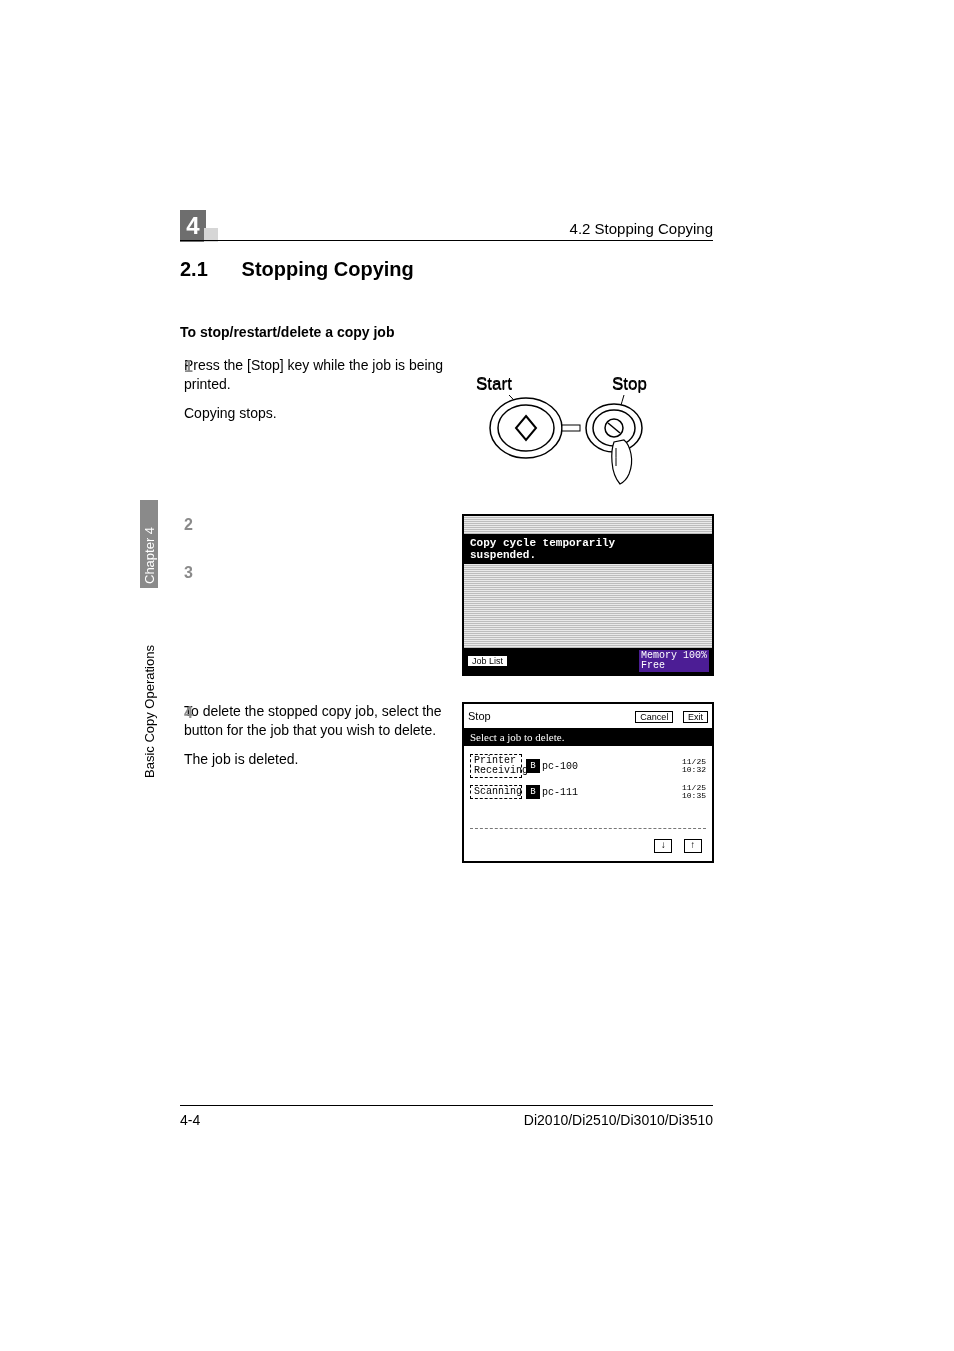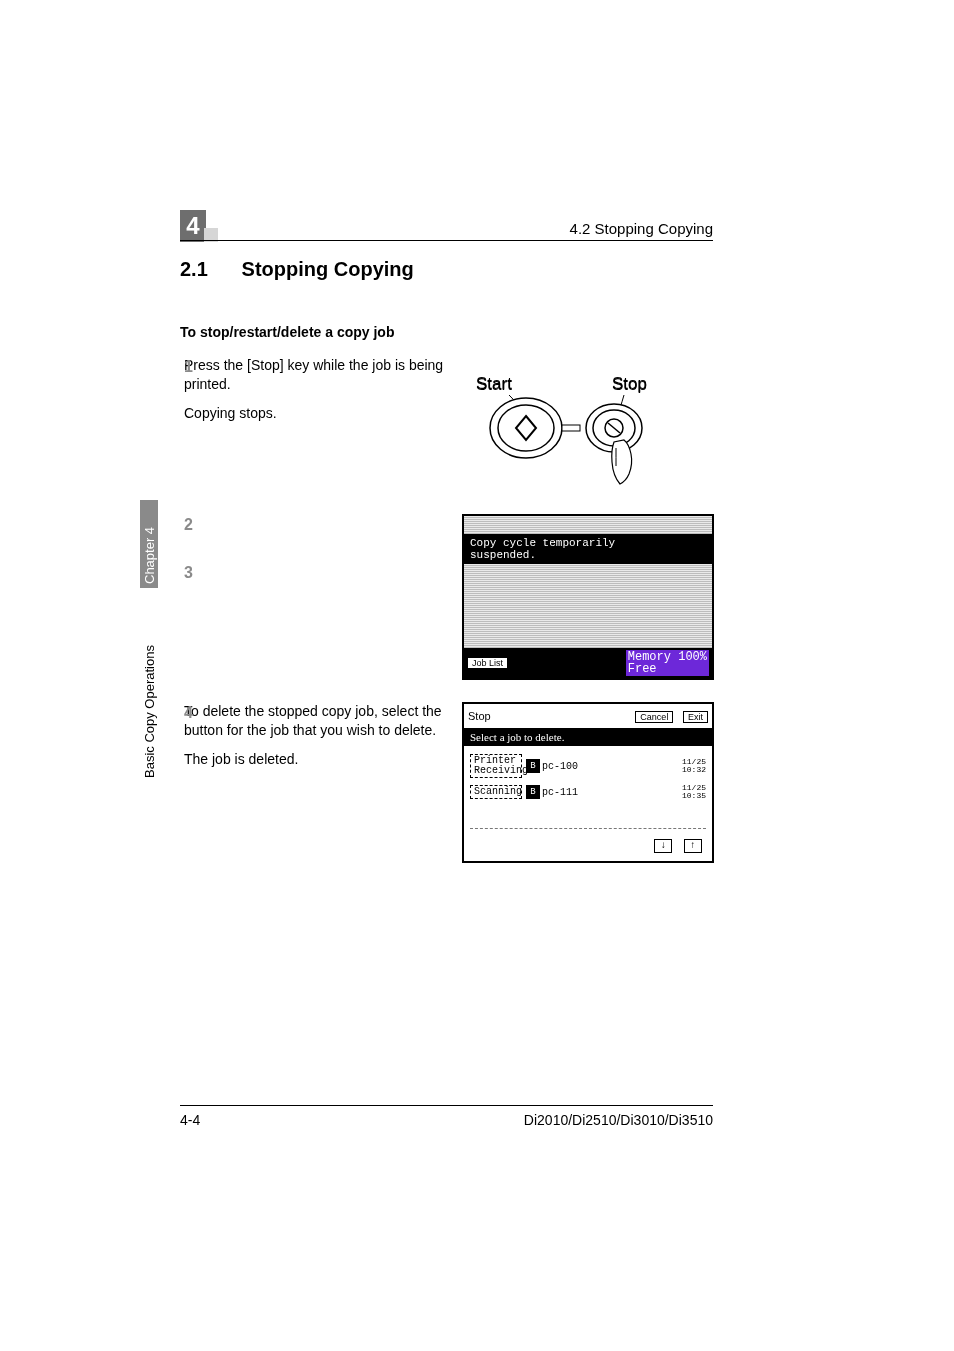--- a/index.html
+++ b/index.html
@@ -31,25 +31,25 @@
 
   
   .fig1 { position: absolute; left: 454px; top: 370px; width: 220px; height: 120px; }
   .fig1 svg { width: 100%; height: 100%; }
 
   
   .fig2 { position: absolute; left: 462px; top: 514px; width: 252px; }
   .lcd { border: 2px solid #000; background: #fff; font-family: "Courier New", monospace; }
   .lcd .hatched { background: repeating-linear-gradient(0deg, #bdbdbd 0 1px, #eaeaea 1px 2px); }
   .fig2-top { height: 18px; }
-  .fig2-msg { background: #000; color: #fff; font-size: 11px; padding: 3px 6px; line-height: 1.1; }
+  .fig2-msg { background: #000; color: #fff; font-size: 11px; padding: 3px 6px; line-height: 1.1; font-weight: bold; }
   .fig2-mid { height: 84px; }
   .fig2-bottom { display: flex; justify-content: space-between; align-items: center; padding: 2px 3px; font-size: 9px; }
   .lcd-btn { display: inline-block; border: 1px solid #000; background: #fff; padding: 0 4px; font-size: 9px; color: #000; font-family: Arial, sans-serif; }
-  .mem { font-size: 12px; line-height: 1; color: #fff; background: #6d28d9; padding: 1px 2px; }
+  .mem { font-size: 10px; line-height: 1; color: #fff; background: #4c1d95; padding: 1px 2px; }
 
   
   .fig3 { position: absolute; left: 462px; top: 702px; width: 252px; }
   .fig3-top { display: flex; justify-content: space-between; align-items: center; padding: 3px 4px; background: #fff; }
   .fig3-top .title { font-size: 11px; font-family: Arial, sans-serif; }
   .fig3-msg { background: #000; color: #fff; font-size: 11px; padding: 3px 6px; font-family: Liberation Serif, serif; }
   .fig3-body { padding: 8px 6px 4px; }
   .job-row { display: flex; align-items: center; font-family: "Courier New", monospace; font-size: 10px; margin-bottom: 6px; }
   .job-row .status { width: 52px; border: 1px dashed #000; padding: 1px 3px; line-height: 1; }
   .job-row .icon { width: 14px; height: 14px; background: #000; color: #fff; text-align: center; font-size: 9px; line-height: 14px; margin: 0 2px 0 4px; }

